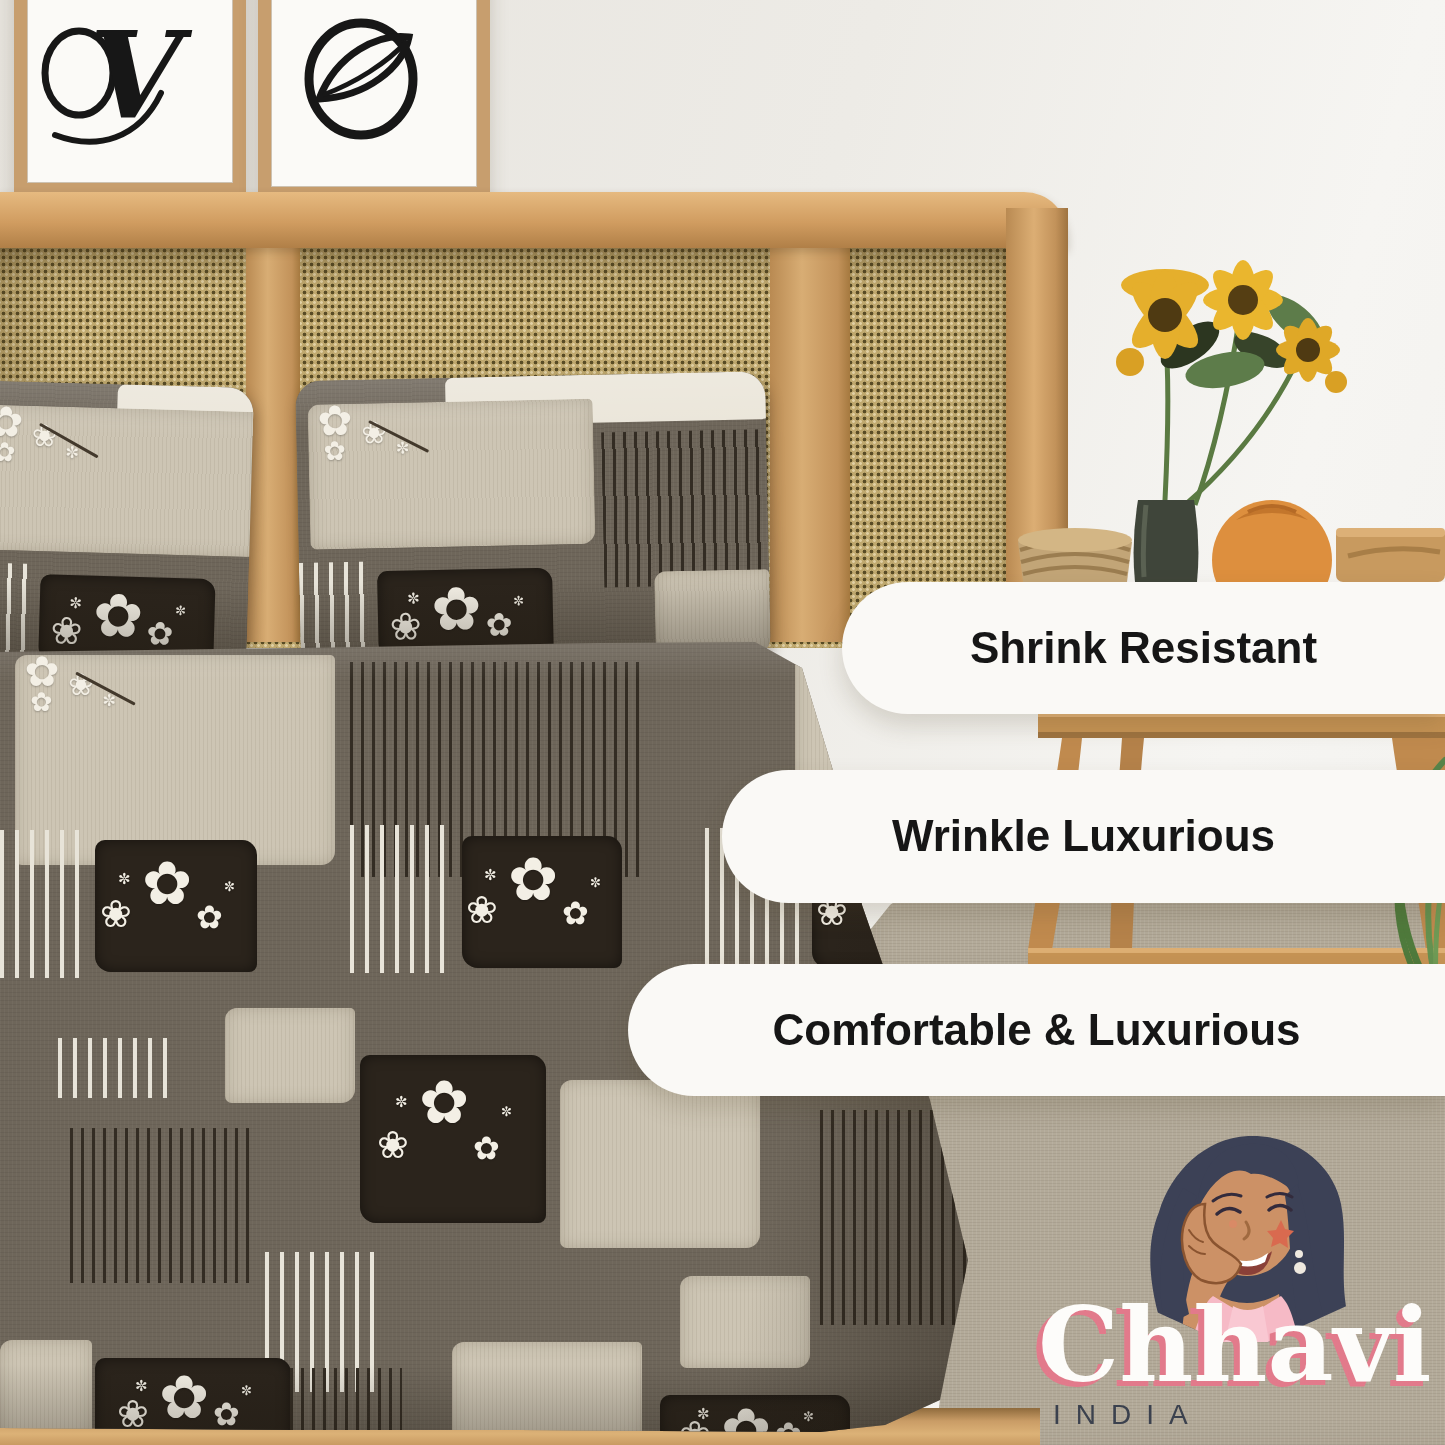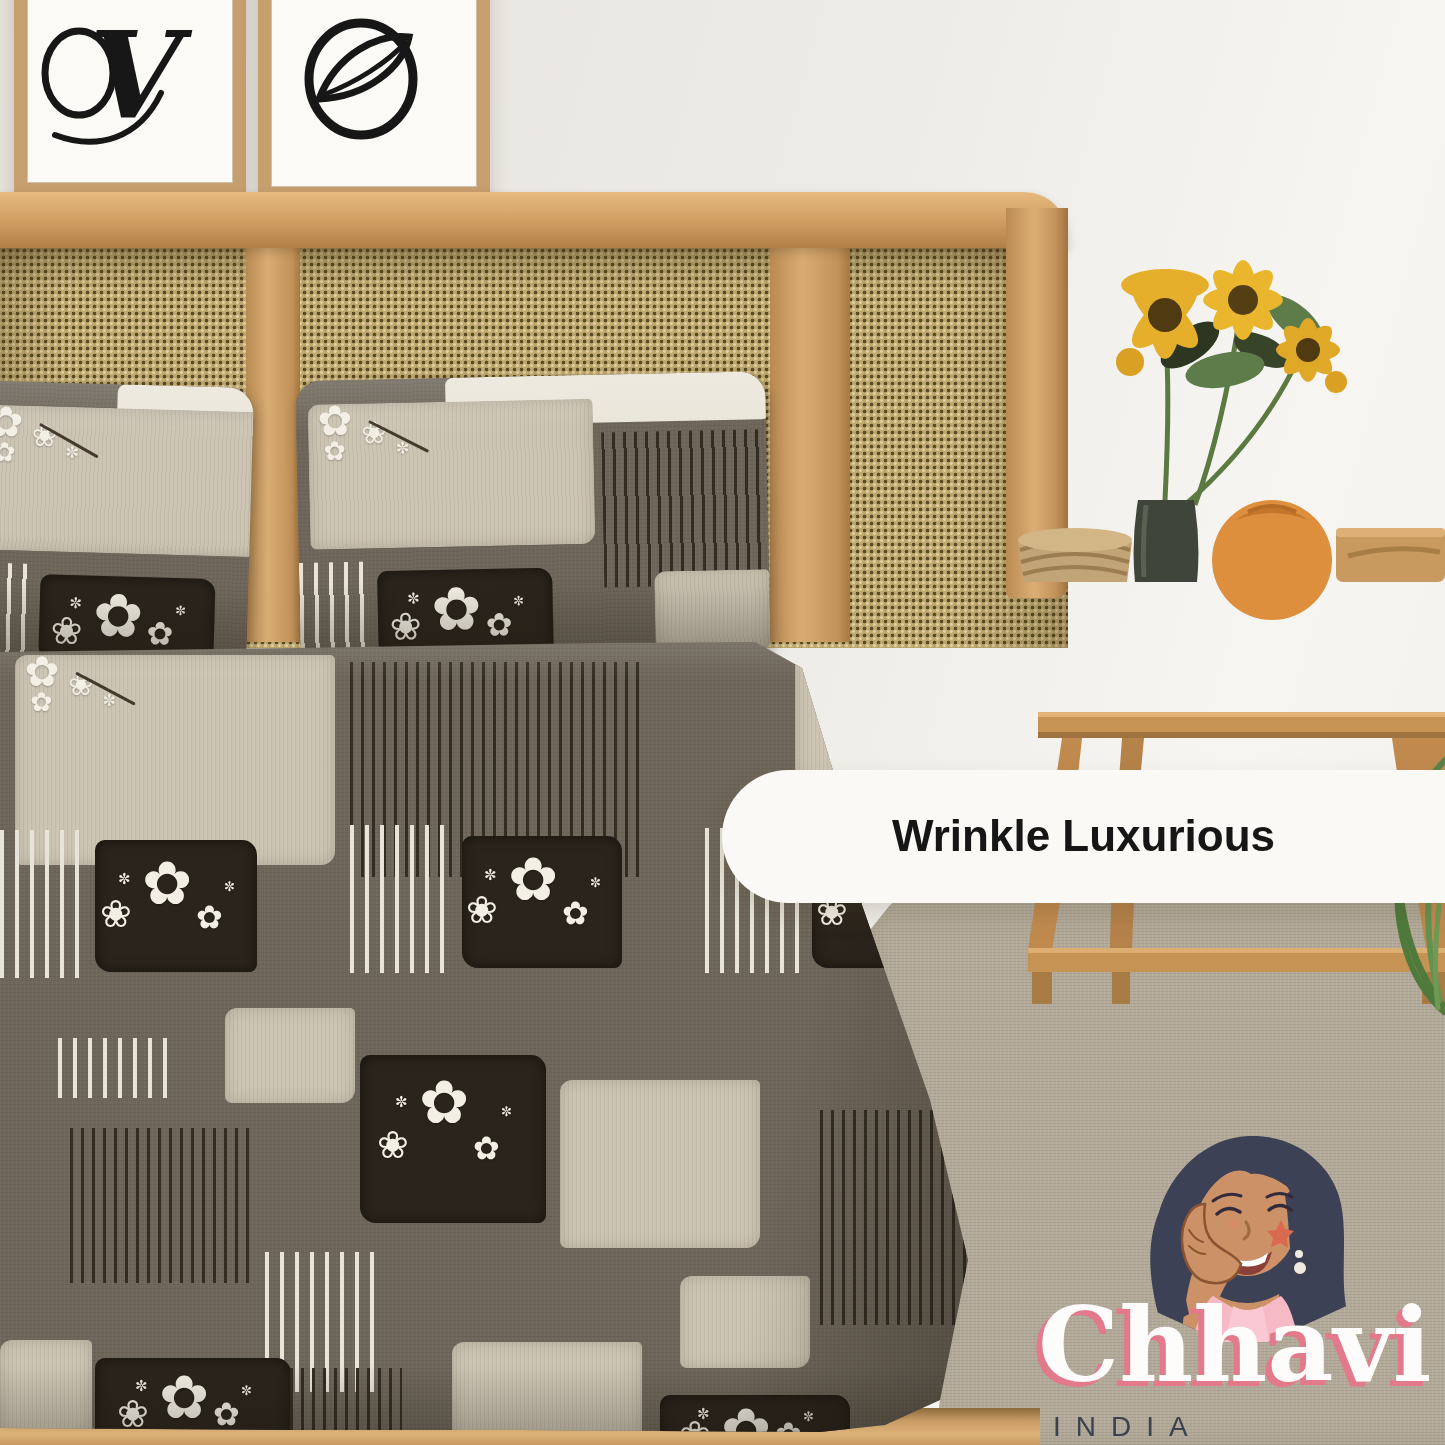--- a/index.html
+++ b/index.html
@@ -84,21 +84,21 @@
         border-radius:70px 0 0 70px;z-index:40;display:flex;align-items:center;justify-content:center;
         box-shadow:0 12px 24px rgba(80,66,40,.18);}
   .pill span{font:700 44px/1.05 "Liberation Sans",sans-serif;color:var(--pill-text,#161616);}
 
   
   .mascot{position:absolute;left:1085px;top:1102px;width:320px;height:240px;z-index:50;
           clip-path:polygon(0 0,100% 0,100% 74%,57% 100%,43% 100%,0 74%);}
   .brand{position:absolute;left:1038px;top:1292px;width:407px;z-index:60;}
   .brand-name{font-family:"DejaVu Serif",serif;font-weight:700;font-size:102px;line-height:1.05;
         color:var(--brand-text,#fdfcfa);text-shadow:-6px 5px 0 var(--brand-shadow,#e27a8b);}
-  .brand-country{margin-top:12px;font-family:"Liberation Sans",sans-serif;font-size:28px;
+  .brand-country{margin-top:0px;font-family:"Liberation Sans",sans-serif;font-size:28px;
         letter-spacing:15px;padding-left:15px;color:var(--country-text,#3b414e);font-weight:400;}
 
   .overlay-svg{position:absolute;left:0;top:0;z-index:5;pointer-events:none;}
 </style>
 </head>
 <body>
 
 <div id="stage">
 
   <div class="wall"></div>
@@ -314,22 +314,28 @@
       <div class="pt be" style="left: 452px; top: 702px; width: 190px; height: 103px;"></div>
       <div class="pt df" style="left: 660px; top: 755px; width: 190px; height: 50px;">
         <span class="flower" style="left: 61px; top: 5px; font-size: 60px;">✿</span>
         <span class="flower" style="left: 19px; top: 21px; font-size: 38px;">❀</span>
         <span class="flower" style="left: 115px; top: 23px; font-size: 32px;">✿</span>
         <span class="flower" style="left: 37px; top: 12px; font-size: 15px;">✼</span>
         <span class="flower" style="left: 143px; top: 15px; font-size: 13px;">✼</span>
       </div>
     </div>
 
+  <div class="pill" style="left:842px;top:582px;height:132px;">
+    <span>Shrink Resistant</span>
+  </div>
   <div class="pill" style="left:722px;top:770px;height:133px;">
     <span>Wrinkle Luxurious</span>
+  </div>
+  <div class="pill" style="left:628px;top:964px;height:132px;">
+    <span>Comfortable &amp; Luxurious</span>
   </div>
 
   <div class="mascot">
     <svg width="320" height="240" viewBox="0 0 320 240">
       <path d="M82,240 C66,196 58,148 74,110 C86,70 120,36 163,34 C210,32 248,62 256,102 C264,142 252,182 266,226 L250,240 Z" fill="#3c4156"></path>
       <path d="M96,238 C100,200 104,168 118,150 L148,172 C132,192 128,216 126,238 Z" fill="#cc9166"></path>
       <path d="M122,238 L130,192 Q162,210 194,192 L202,238 Z" fill="#cc9166"></path>
       <path d="M106,240 C116,212 120,200 128,194 L148,206 L142,240 Z" fill="#f6bac6"></path>
       <path d="M214,240 C208,214 204,202 196,194 L176,206 L182,240 Z" fill="#f6bac6"></path>
       <path d="M140,240 L148,204 Q162,212 178,204 L184,240 Z" fill="#f9c8d2"></path>

